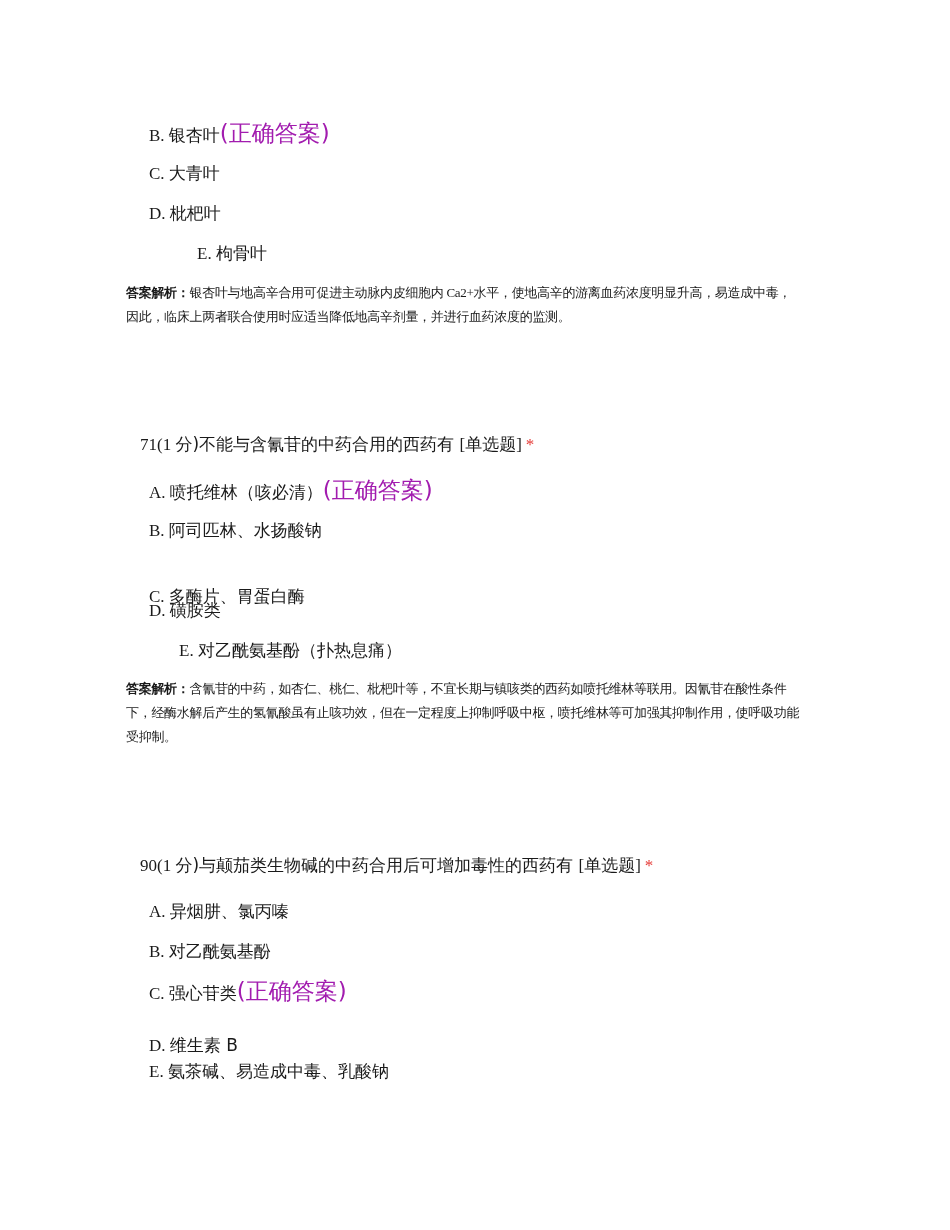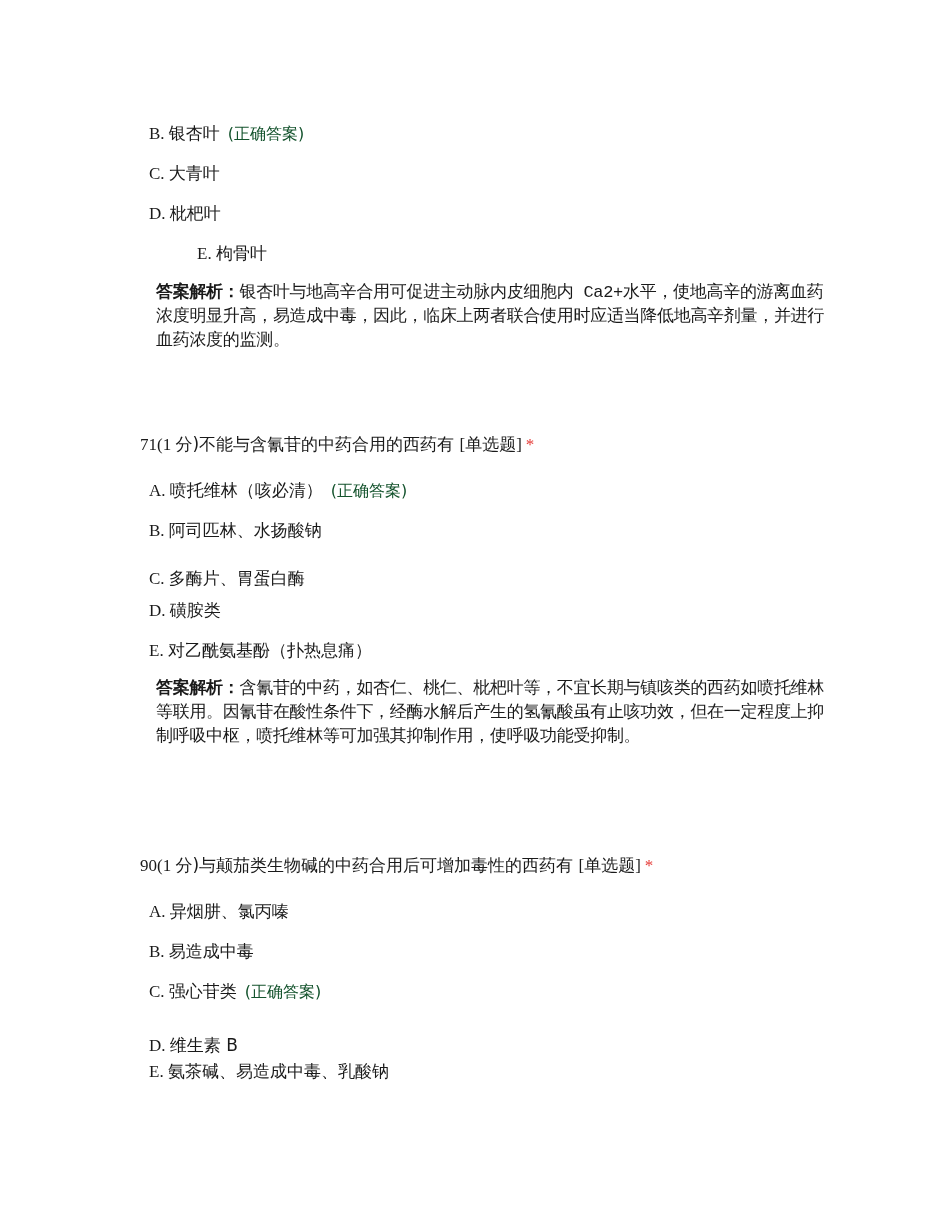--- a/index.html
+++ b/index.html
@@ -31,31 +31,30 @@
       font-size: 17px;
     }
     .option .letter {
       font-family: "Liberation Serif", serif;
     }
     .option .text {
       font-family: "DejaVu Sans", "Liberation Sans", sans-serif;
       font-size: 17px;
     }
     .correct {
-      color: #14532d;
+      color: #a21caf;
       font-family: "DejaVu Sans", "Liberation Sans", sans-serif;
-      font-size: 16px;
-      margin-left: 8px;
+      font-size: 23px;
     }
     .analysis {
       position: absolute;
-      left: 156px;
+      left: 126px;
       width: 676px;
-      font-family: Liberation Mono, monospace;
-      font-size: 17px;
+      font-family: Liberation Serif, serif;
+      font-size: 13px;
       line-height: 24px;
       color: #1a1a1a;
       letter-spacing: -0.3px;
     }
     .analysis .label {
       font-weight: bold;
     }
     .question {
       position: absolute;
       left: 140px;
@@ -114,48 +113,48 @@
   </div>
 
   <div class="option" style="top:478px;">
     <span class="letter">A.</span>
     <span class="text">喷托维林（咳必清）</span><span class="correct">(正确答案)</span>
   </div>
   <div class="option" style="top:518px;">
     <span class="letter">B.</span>
     <span class="text">阿司匹林、水扬酸钠</span>
   </div>
-  <div class="option" style="top:566px;">
+  <div class="option" style="top:584px;">
     <span class="letter">C.</span>
     <span class="text">多酶片、胃蛋白酶</span>
   </div>
   <div class="option" style="top:598px;">
     <span class="letter">D.</span>
     <span class="text">磺胺类</span>
   </div>
-  <div class="option" style="top:638px;">
+  <div class="option" style="top:638px;margin-left:30px;">
     <span class="letter">E.</span>
     <span class="text">对乙酰氨基酚（扑热息痛）</span>
   </div>
 
   <div class="analysis" style="top:677px;">
     <span class="label">答案解析：</span><span>含氰苷的中药，如杏仁、桃仁、枇杷叶等，不宜长期与镇咳类的西药如喷托维林等联用。因氰苷在酸性条件下，经酶水解后产生的氢氰酸虽有止咳功效，但在一定程度上抑制呼吸中枢，喷托维林等可加强其抑制作用，使呼吸功能受抑制。</span>
   </div>
 
   <div class="question" style="top:853px;">
     <span class="num">90(1 </span><span class="qtext">分)</span><span class="qtext">与颠茄类生物碱的中药合用后可增加毒性的西药有 </span><span class="qtype"><span>[</span><span class="cn">单选题</span><span>]</span></span><span class="required">*</span>
   </div>
 
   <div class="option" style="top:899px;">
     <span class="letter">A.</span>
     <span class="text">异烟肼、氯丙嗪</span>
   </div>
   <div class="option" style="top:939px;">
     <span class="letter">B.</span>
-    <span class="text">易造成中毒</span>
+    <span class="text">对乙酰氨基酚</span>
   </div>
   <div class="option" style="top:979px;">
     <span class="letter">C.</span>
     <span class="text">强心苷类</span><span class="correct">(正确答案)</span>
   </div>
   <div class="option" style="top:1033px;text-align:right;">
     <span class="letter">D.</span>
     <span class="text">维生素 B</span>
   </div>
   <div class="option" style="top:1059px;">

